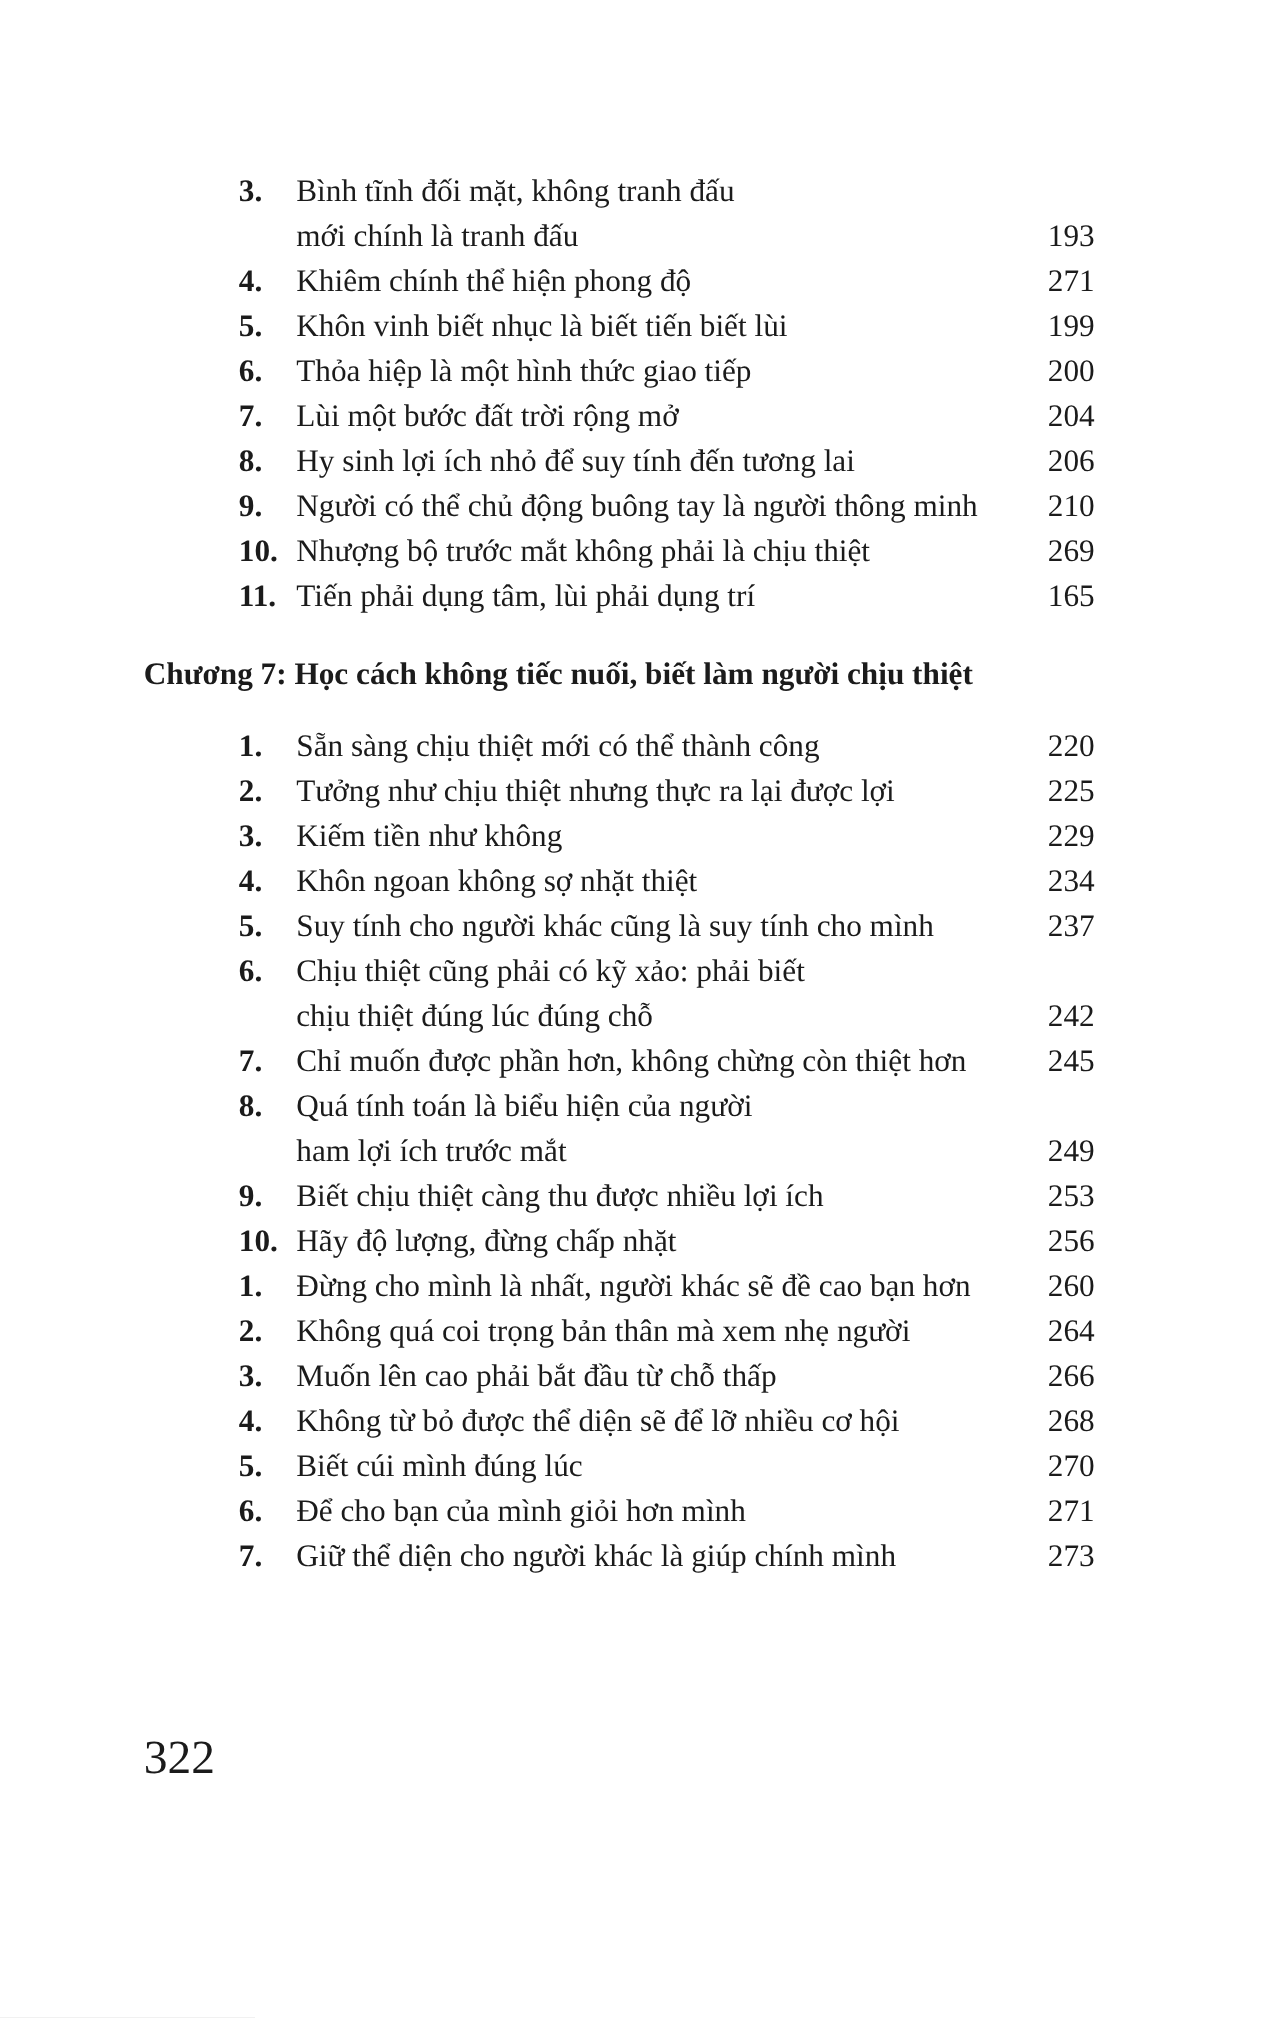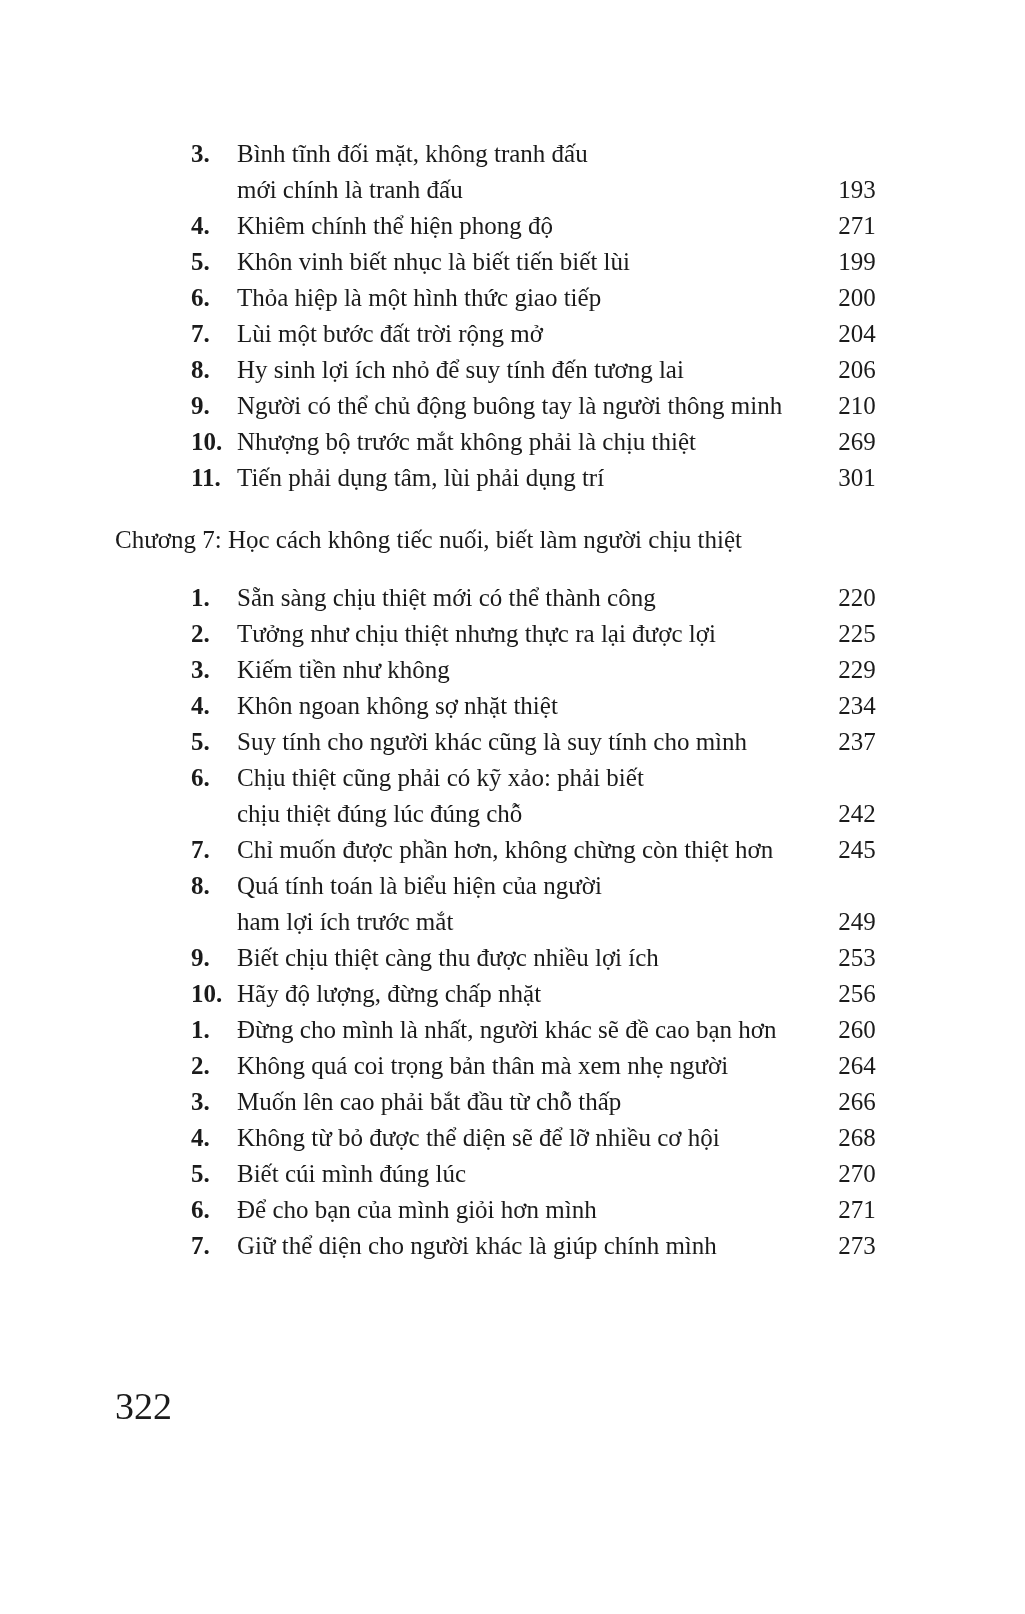--- a/index.html
+++ b/index.html
@@ -20,21 +20,21 @@
   .content {
     position: absolute;
     top: 136px;
     left: 115px;
     width: 768px;
   }
   .section-heading {
     margin: 0;
     padding: 0;
     font-size: 25px;
-    font-weight: normal;
+    font-weight: bold;
     line-height: 36px;
   }
   .section { margin: 0; }
   .section + .section .section-heading {
     margin-top: 26px;
     margin-bottom: 22px;
   }
   .section-gap-large .section-heading {
     margin-top: 40px !important;
     margin-bottom: 26px !important;
@@ -136,21 +136,21 @@
             <span class="titles">
               <span class="line">Nhượng bộ trước mắt không phải là chịu thiệt</span>
             </span>
             <span class="pg">269</span>
           </div>
           <div class="toc-item">
             <span class="num">11.</span>
             <span class="titles">
               <span class="line">Tiến phải dụng tâm, lùi phải dụng trí</span>
             </span>
-            <span class="pg">301</span>
+            <span class="pg">165</span>
           </div>
         </div>
       </section>
       <section class="section">
         <h2 class="section-heading">Chương 7: Học cách không tiếc nuối, biết làm người chịu thiệt</h2>
         <div class="items">
           <div class="toc-item">
             <span class="num">1.</span>
             <span class="titles">
               <span class="line">Sẵn sàng chịu thiệt mới có thể thành công</span>

